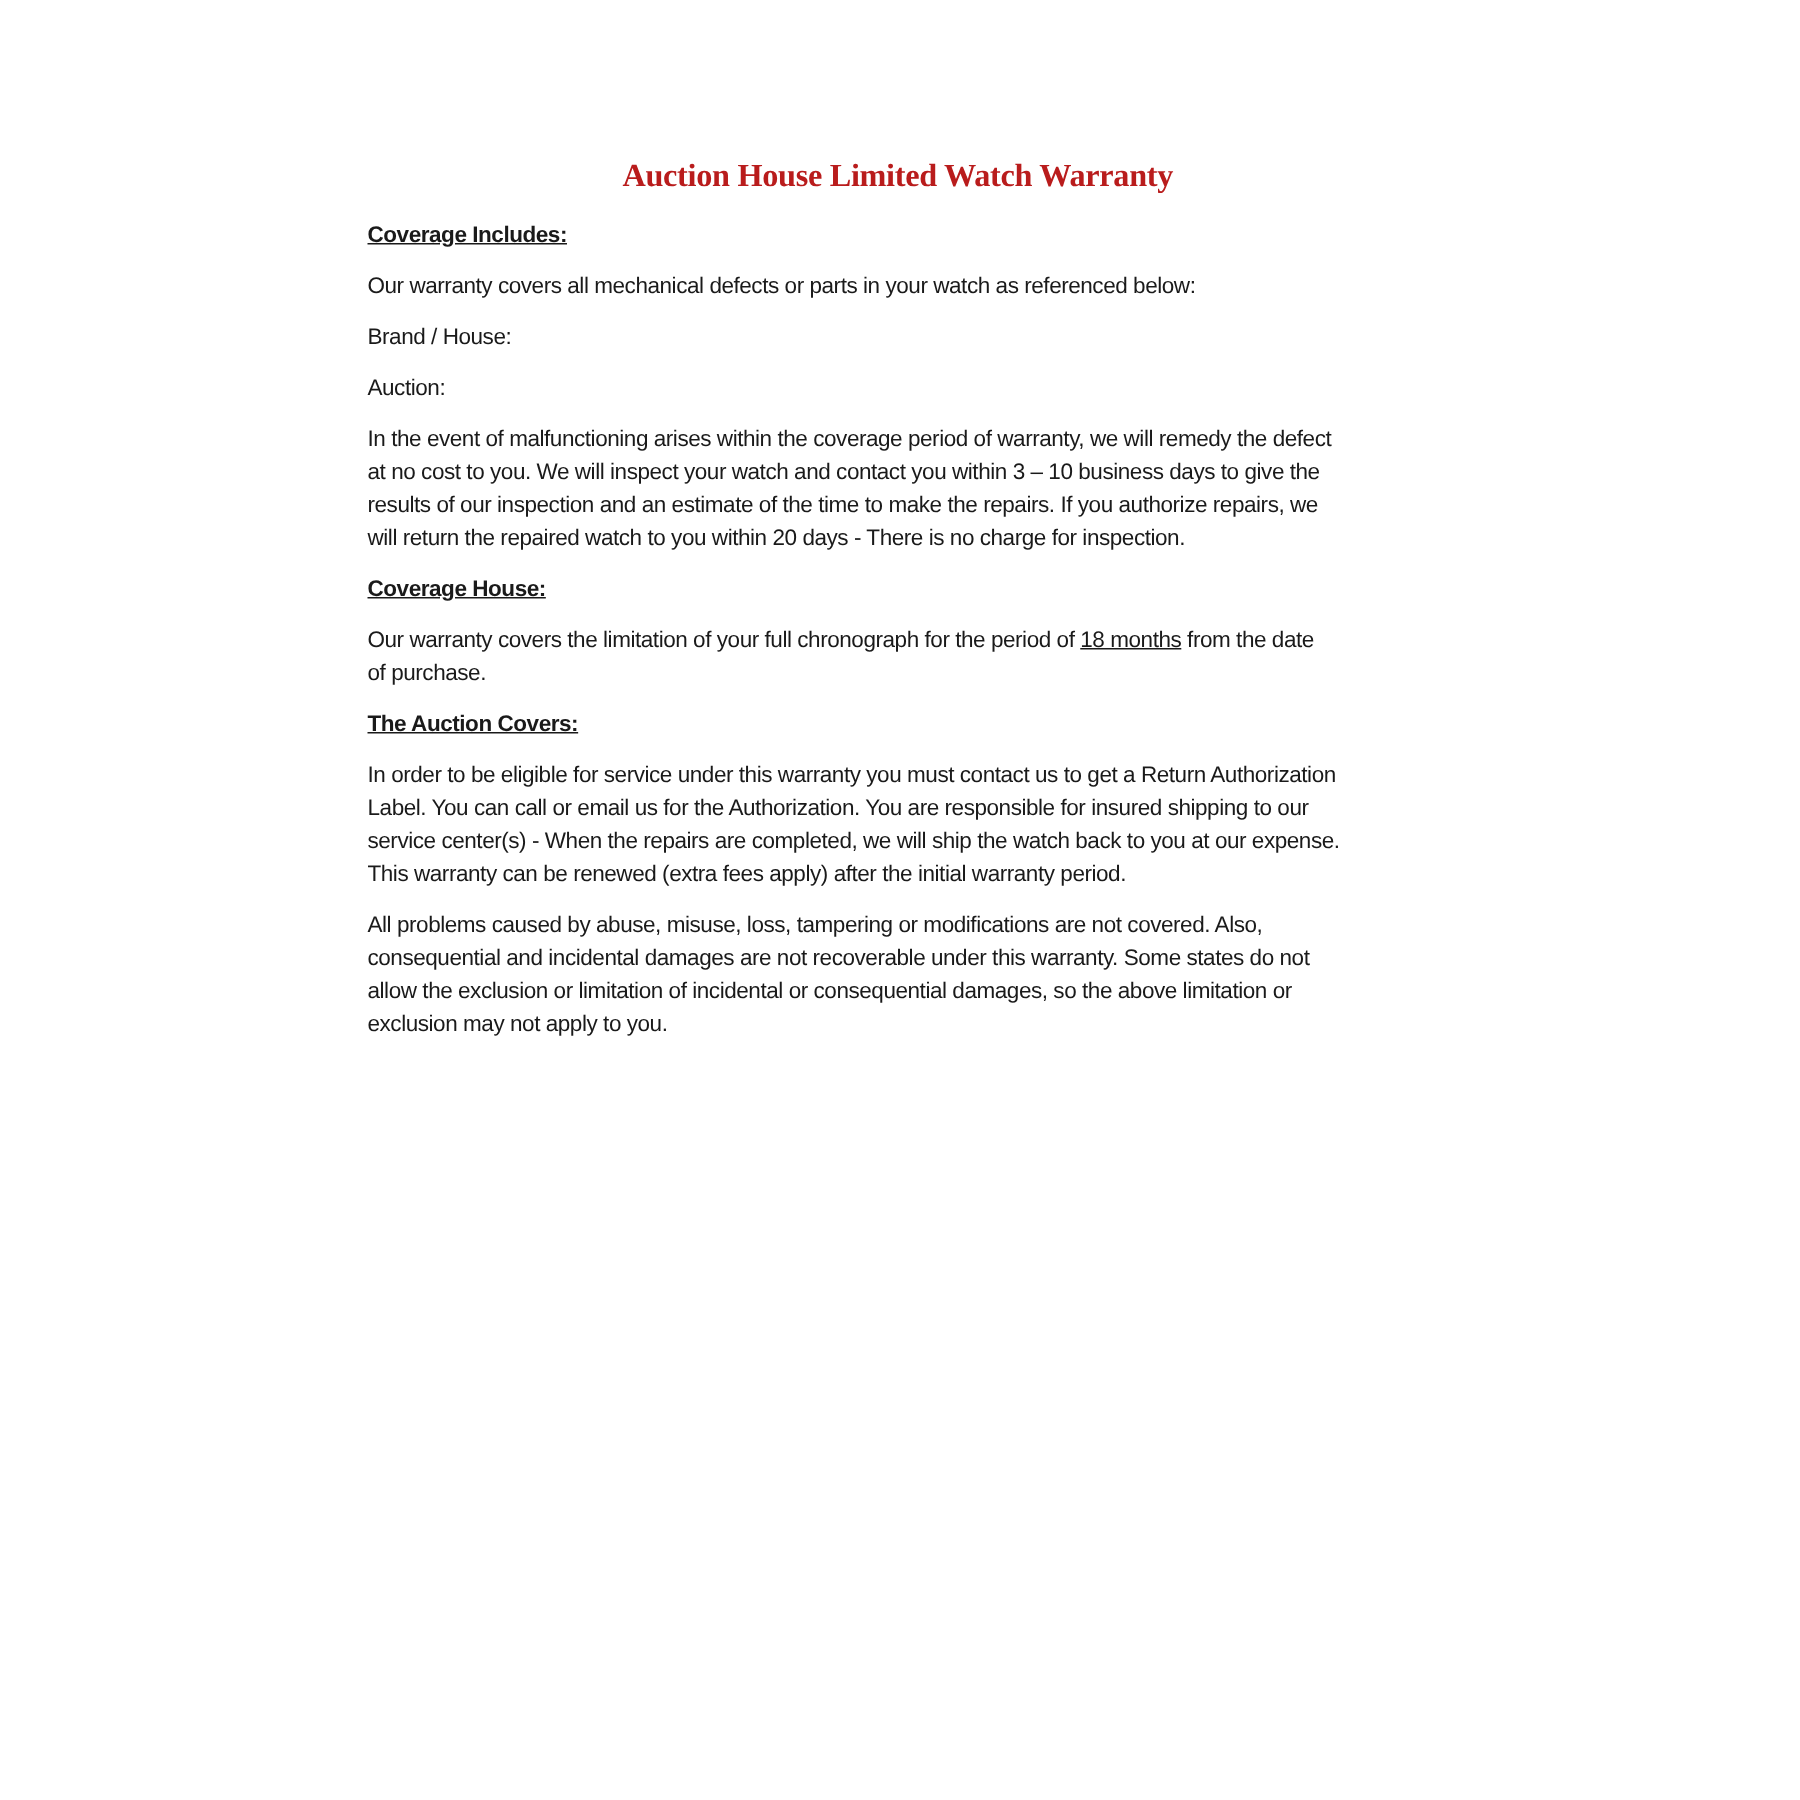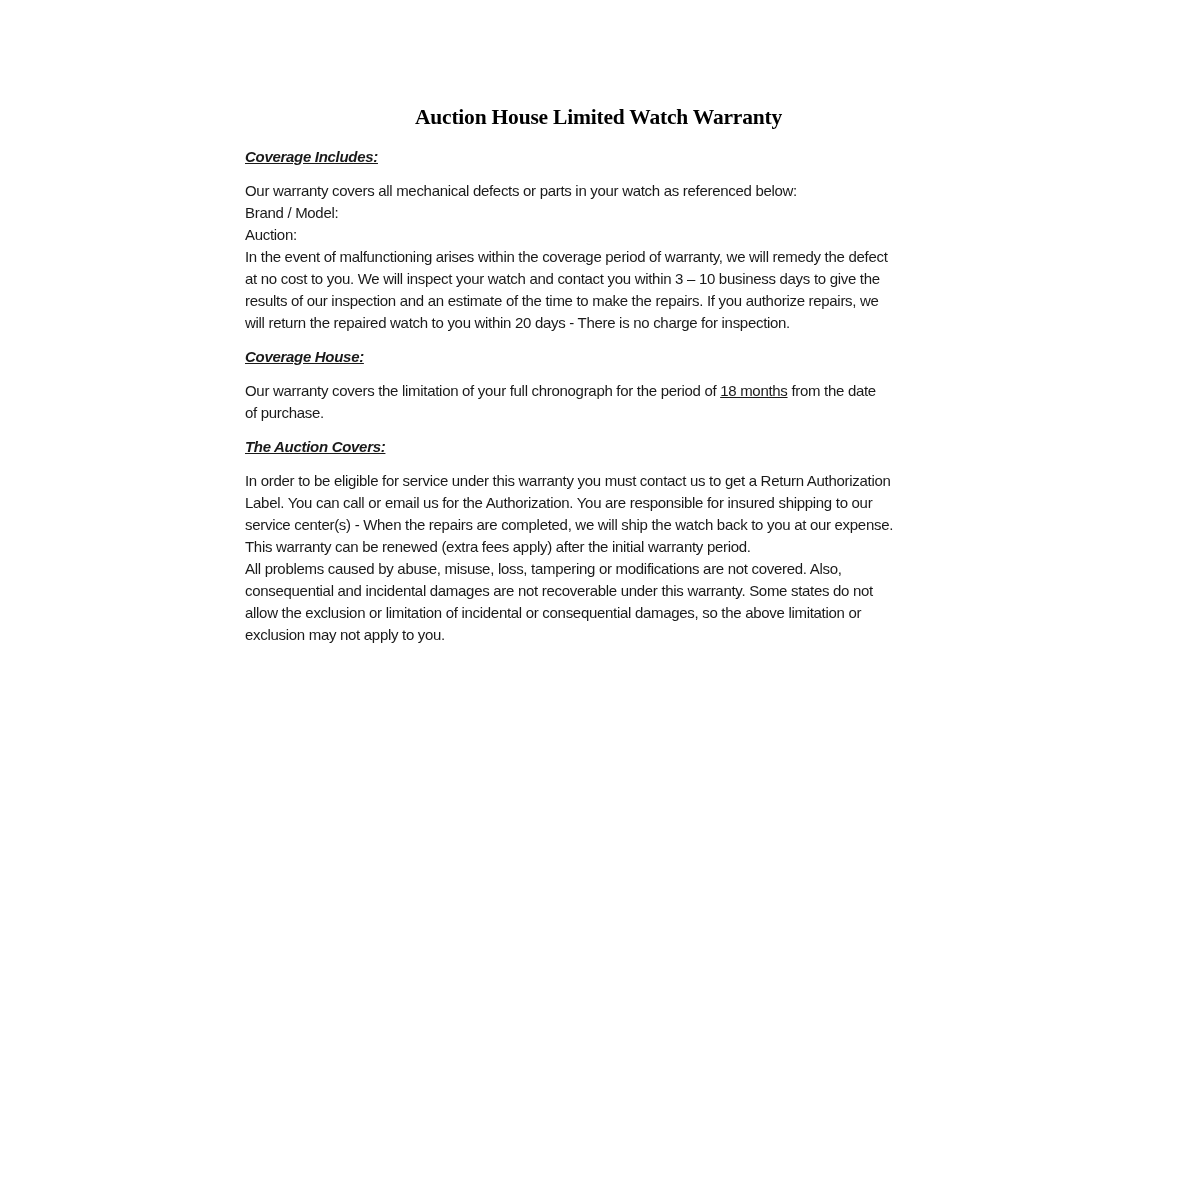--- a/index.html
+++ b/index.html
@@ -24,51 +24,50 @@
   }
   .doc-title {
     font-family: "Liberation Serif", serif;
     font-weight: bold;
     font-size: 21.5px;
     line-height: 26px;
     letter-spacing: -0.2px;
     text-align: center;
     width: 707px;
     margin: 0 0 16px 0;
-    color: #000000;
+    color: #b91c1c;
   }
   .heading {
     font-weight: bold;
     text-decoration: underline;
     margin: 12px 0;
     white-space: pre-line;
-    font-style: italic;
   }
   .para {
-    margin: 0 0;
+    margin: 12px 0;
     white-space: pre-line;
   }
   .bold-underline {
     font-weight: normal;
     text-decoration: underline;
   }
 </style>
 </head>
 <body>
 
 <div class="page">
   <div class="content">
 
     <h1 class="doc-title">Auction House Limited Watch Warranty</h1>
 
     <p class="heading">Coverage Includes:</p>
 
     <p class="para">Our warranty covers all mechanical defects or parts in your watch as referenced below:</p>
 
-    <p class="para">Brand / Model:</p>
+    <p class="para">Brand / House:</p>
 
     <p class="para">Auction:</p>
 
     <p class="para">In the event of malfunctioning arises within the coverage period of warranty, we will remedy the defect
 at no cost to you. We will inspect your watch and contact you within 3 – 10 business days to give the
 results of our inspection and an estimate of the time to make the repairs. If you authorize repairs, we
 will return the repaired watch to you within 20 days - There is no charge for inspection.</p>
 
     <p class="heading">Coverage House:</p>
 

